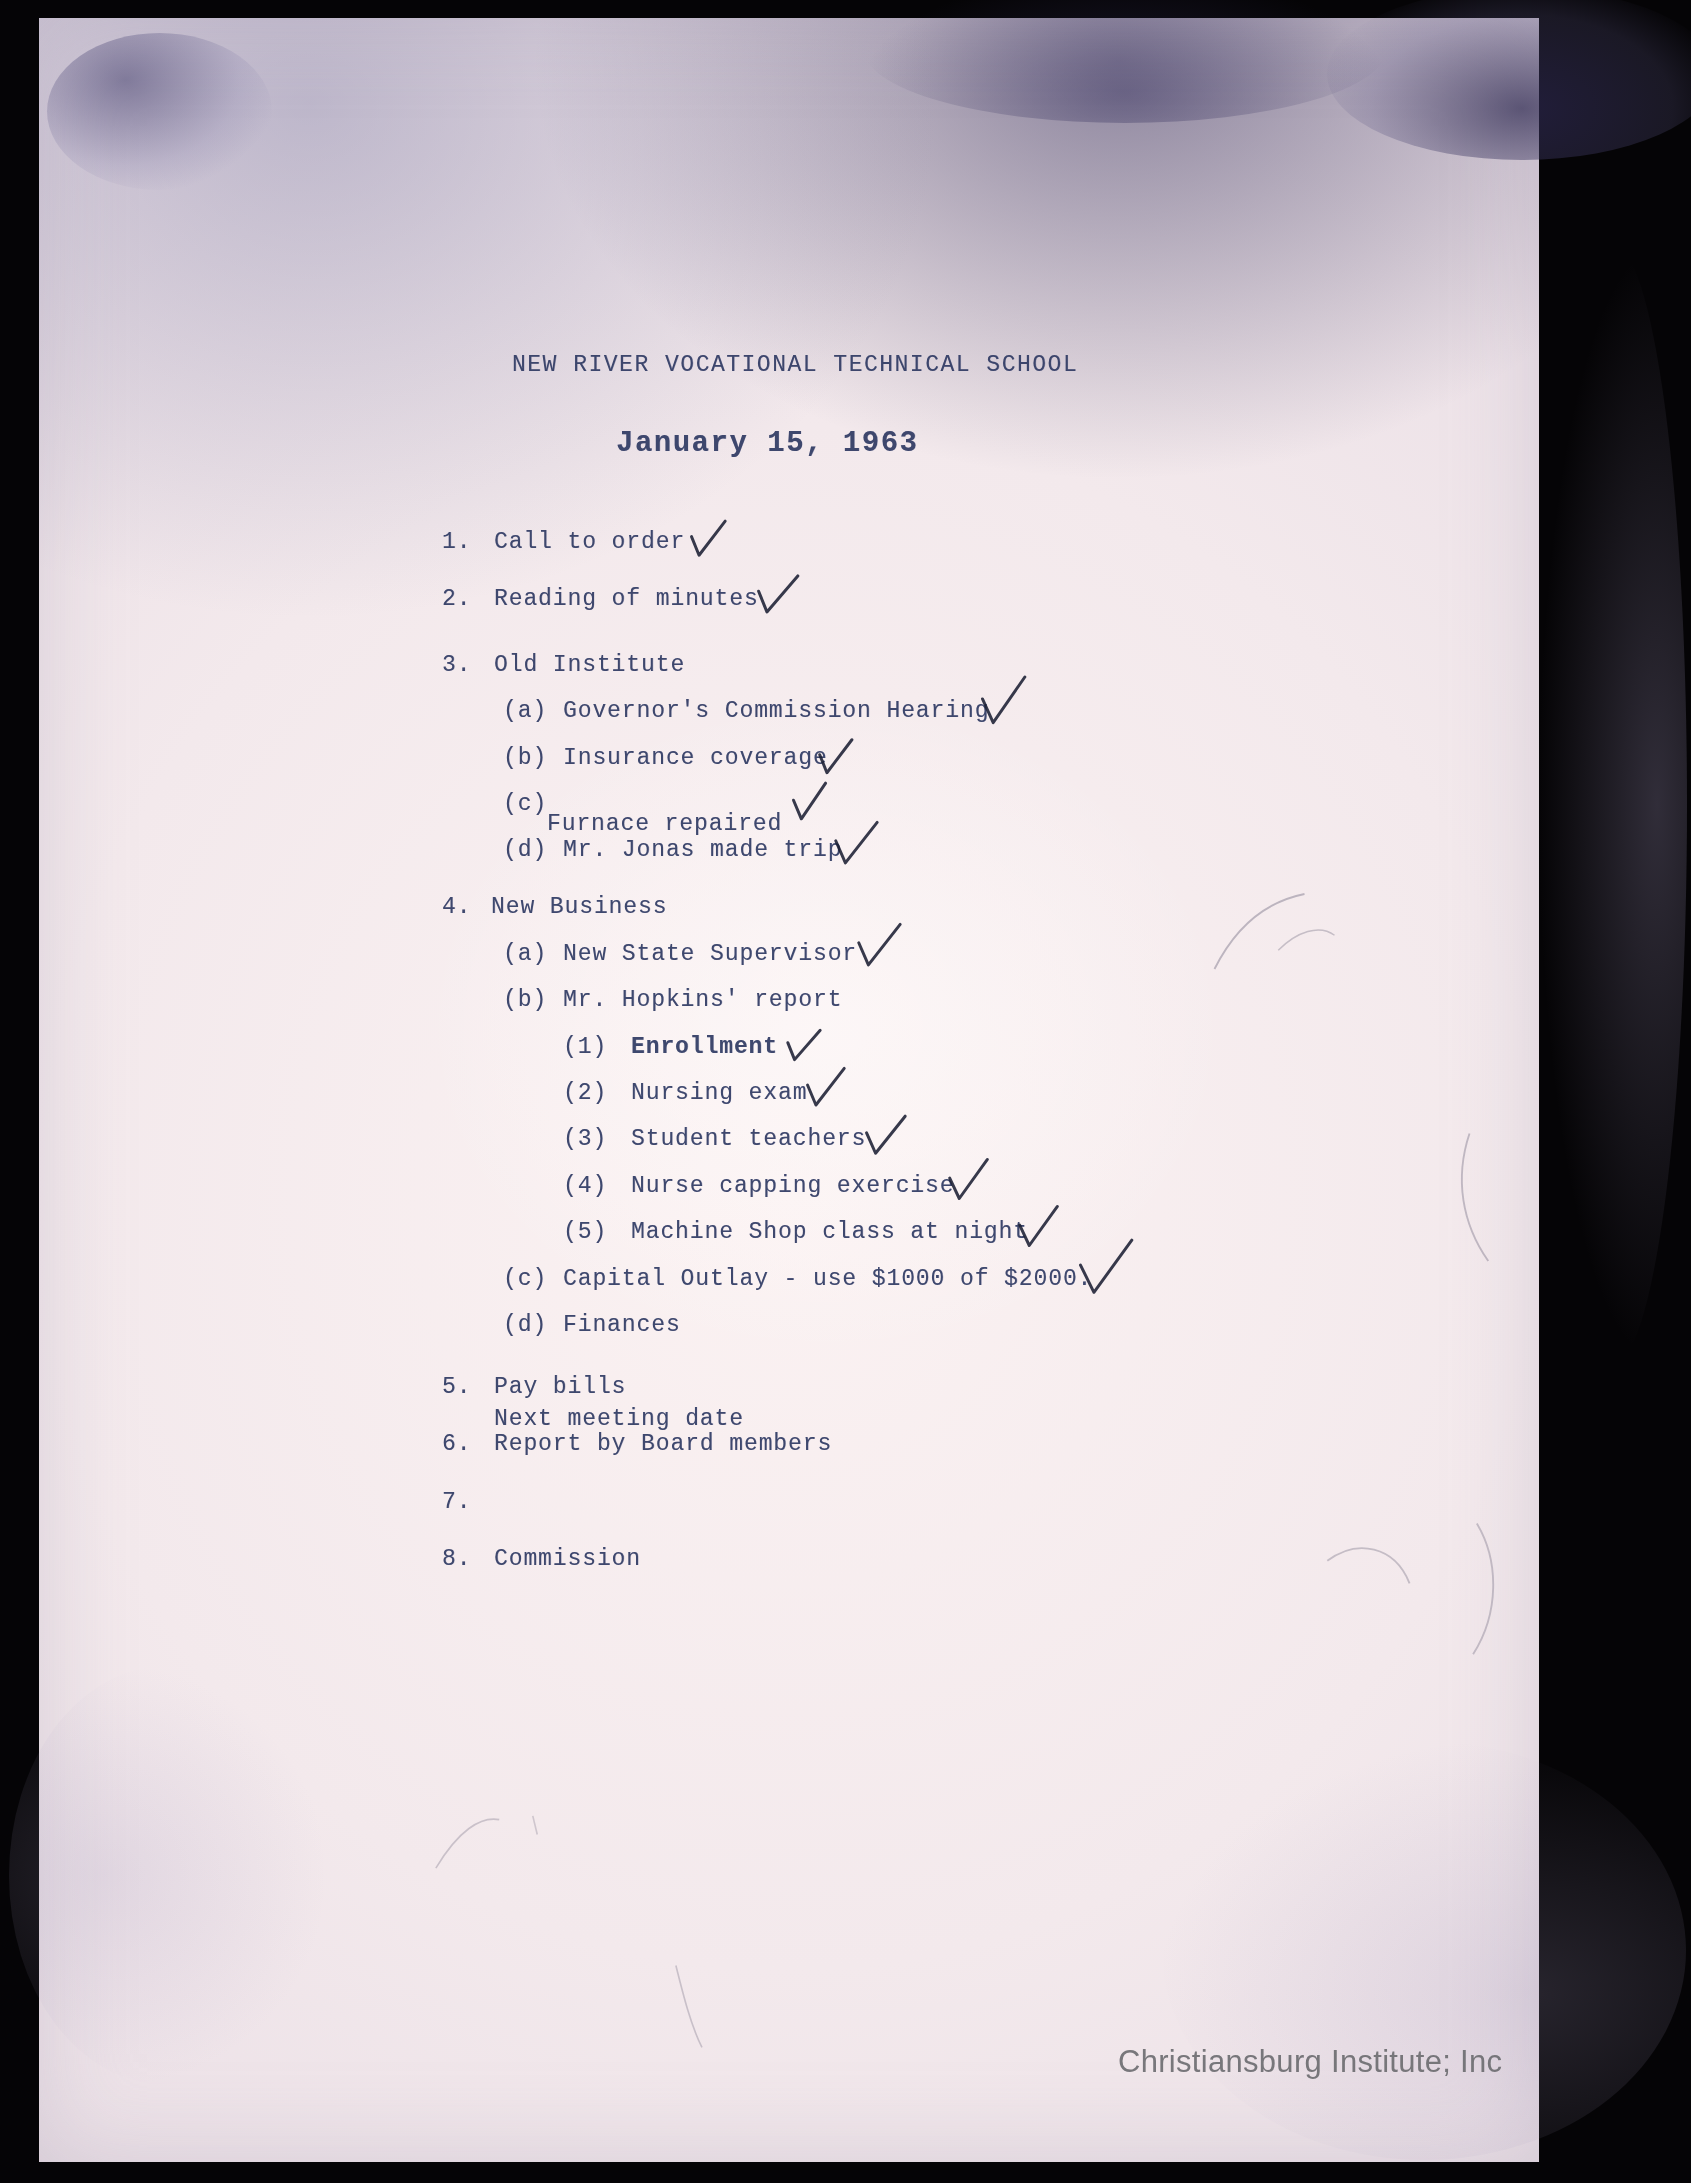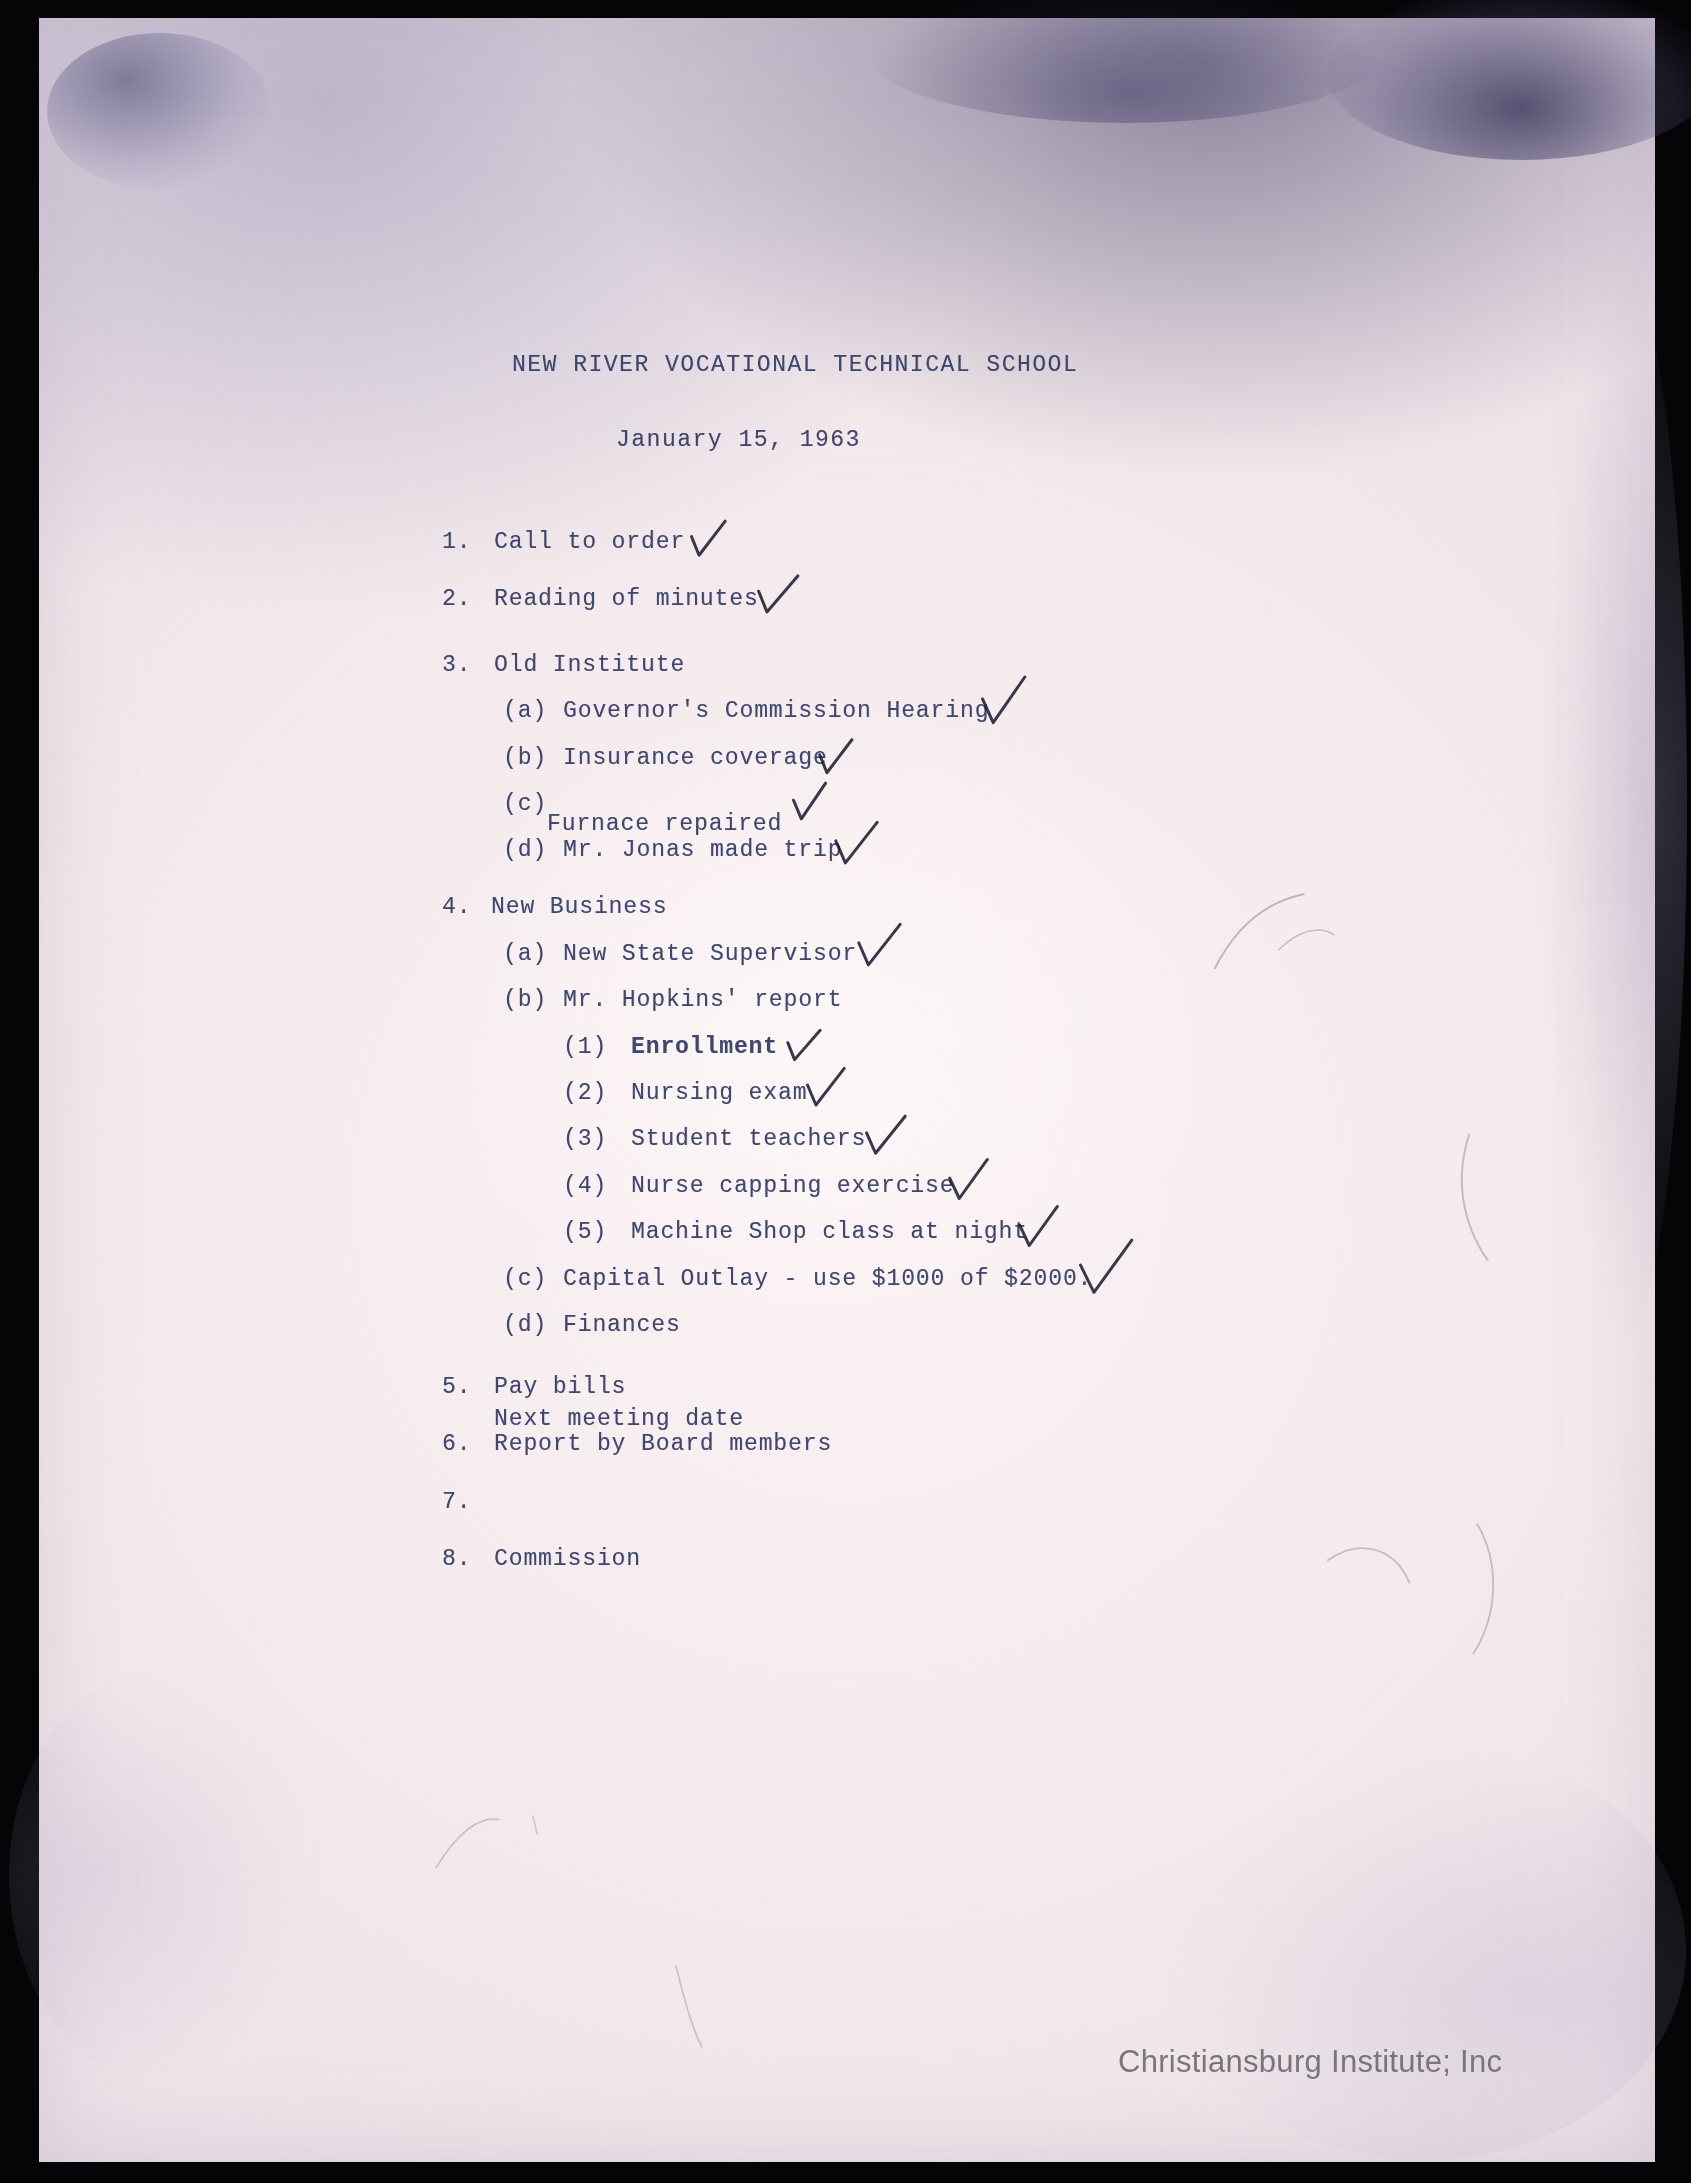--- a/index.html
+++ b/index.html
@@ -20,21 +20,21 @@
     position: absolute;
     inset: 0;
     background: #050406;
   }
 
   
   #paper {
     position: absolute;
     left: 39px;
     top: 18px;
-    width: 1616px;
+    width: 1500px;
     height: 2144px;
     background:
       radial-gradient(ellipse 70% 40% at 18% 4%, rgba(120,120,160,0.40), rgba(120,120,160,0) 60%),
       radial-gradient(ellipse 60% 30% at 72% 2%, rgba(60,55,95,0.55), rgba(60,55,95,0) 65%),
       radial-gradient(ellipse 110% 80% at 50% 55%, #fbf2f2 0%, #f3e9ec 45%, #eadfe6 75%, #e4dae4 100%);
     box-shadow: inset 0 0 90px rgba(170,160,180,0.35);
   }
   
   .stain {
     position: absolute;
@@ -89,22 +89,23 @@
     text-shadow: 0.4px 0.3px 0 rgba(60,70,120,0.35);
     opacity: 0.92;
   }
   #doc-title {
     left: 473px; top: 334px;
     font-size: 23px;
     letter-spacing: 1.5px;
   }
   #doc-date {
     left: 577px; top: 409px;
-    font-size: 23px;
+    font-size: 29px;
     letter-spacing: 1.5px;
+    font-weight: bold;
   }
 
   .agenda-line {
     font-size: 23px;
   }
 
   
   .check {
     position: absolute;
     color: #1b1f33;

